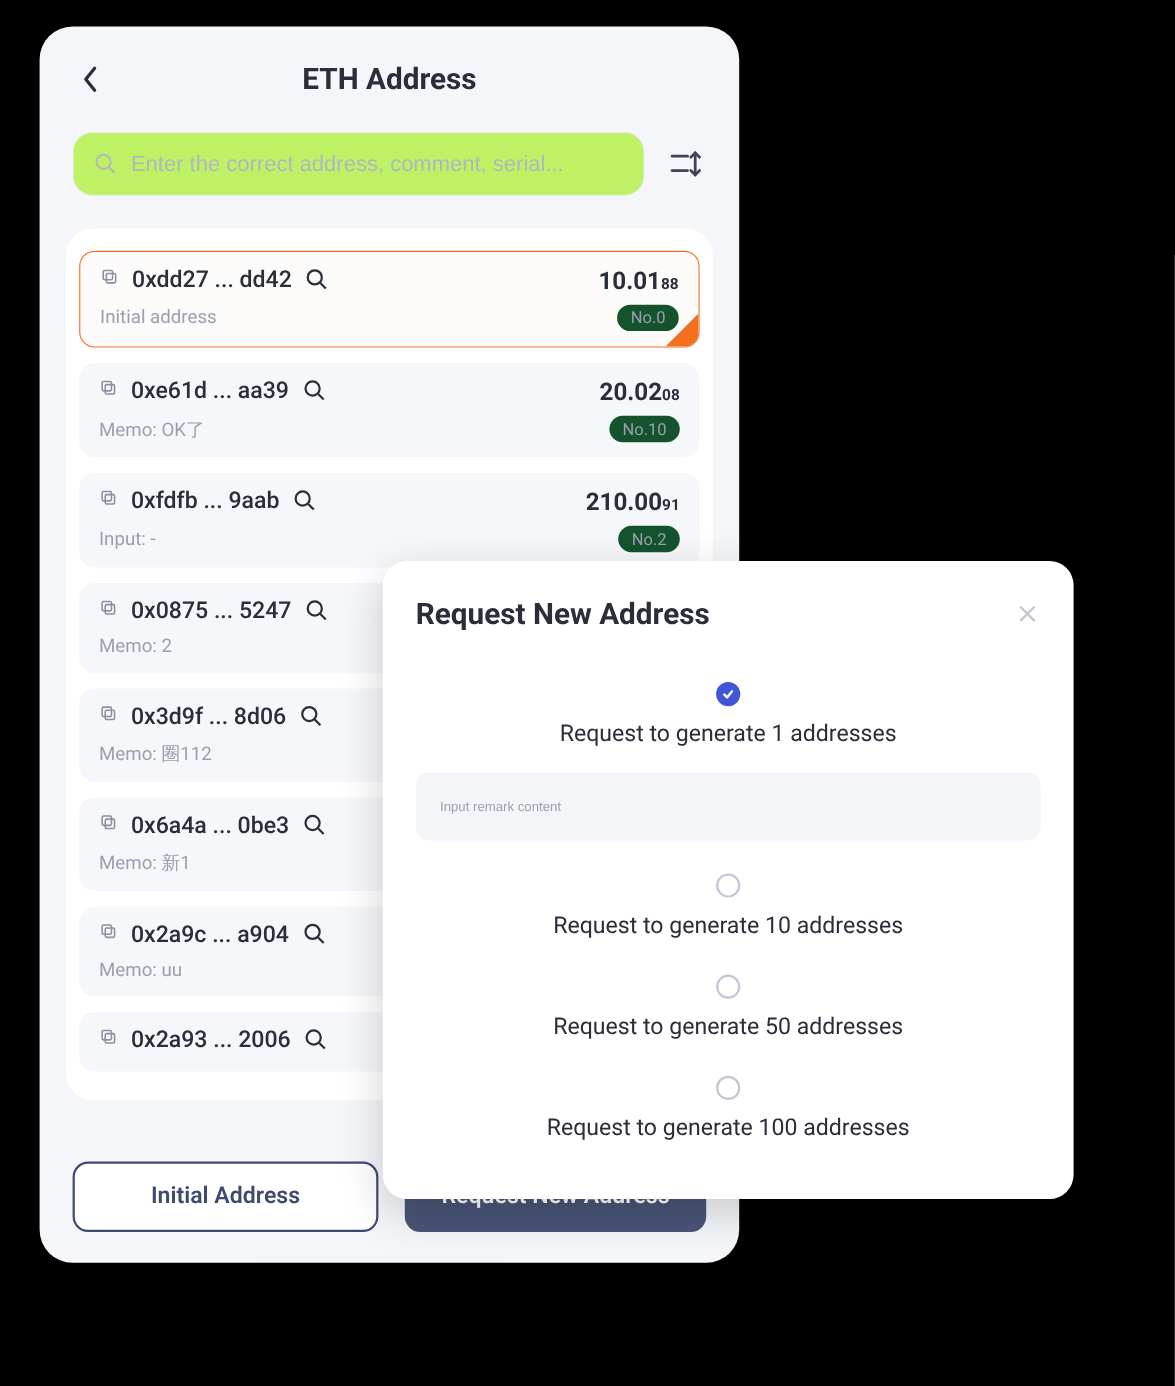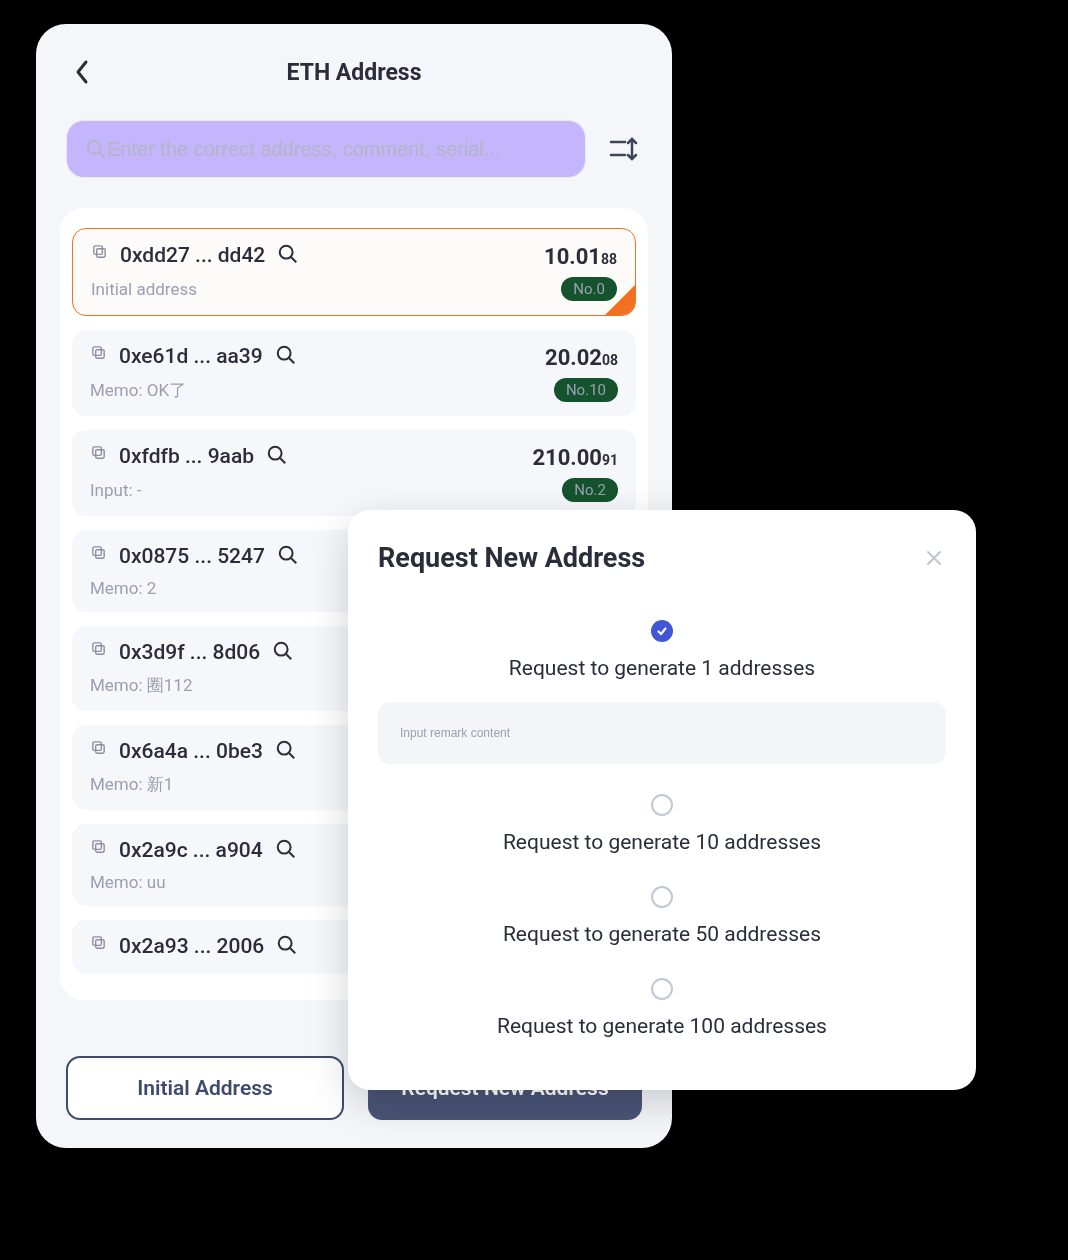--- a/index.html
+++ b/index.html
@@ -35,40 +35,40 @@
     transform: translateY(-50%);
     width: 32px;
     height: 32px;
     display: flex;
     align-items: center;
     justify-content: center;
     color: #2b2e3a;
     cursor: pointer;
   }
   .page-title {
-    font-size: 23px;
+    font-size: 27px;
     font-weight: 700;
     color: #2b2e3a;
   }
   .search-row {
     display: flex;
     align-items: center;
     gap: 20px;
     padding: 0 30px 10px 30px;
   }
   .search-box {
     flex: 1;
     height: 58px;
-    background: #c4b5fd;
+    background: #bef264;
     border: 1px solid #e7eaf2;
     border-radius: 18px;
     display: flex;
     align-items: center;
     padding: 0 18px;
-    gap: 0;
+    gap: 12px;
   }
   .search-box input {
     flex: 1;
     border: none;
     outline: none;
     background: transparent;
     font-size: 20px;
     color: #2b2e3a;
   }
   .search-box input::placeholder { color: #b1b6c2; }

